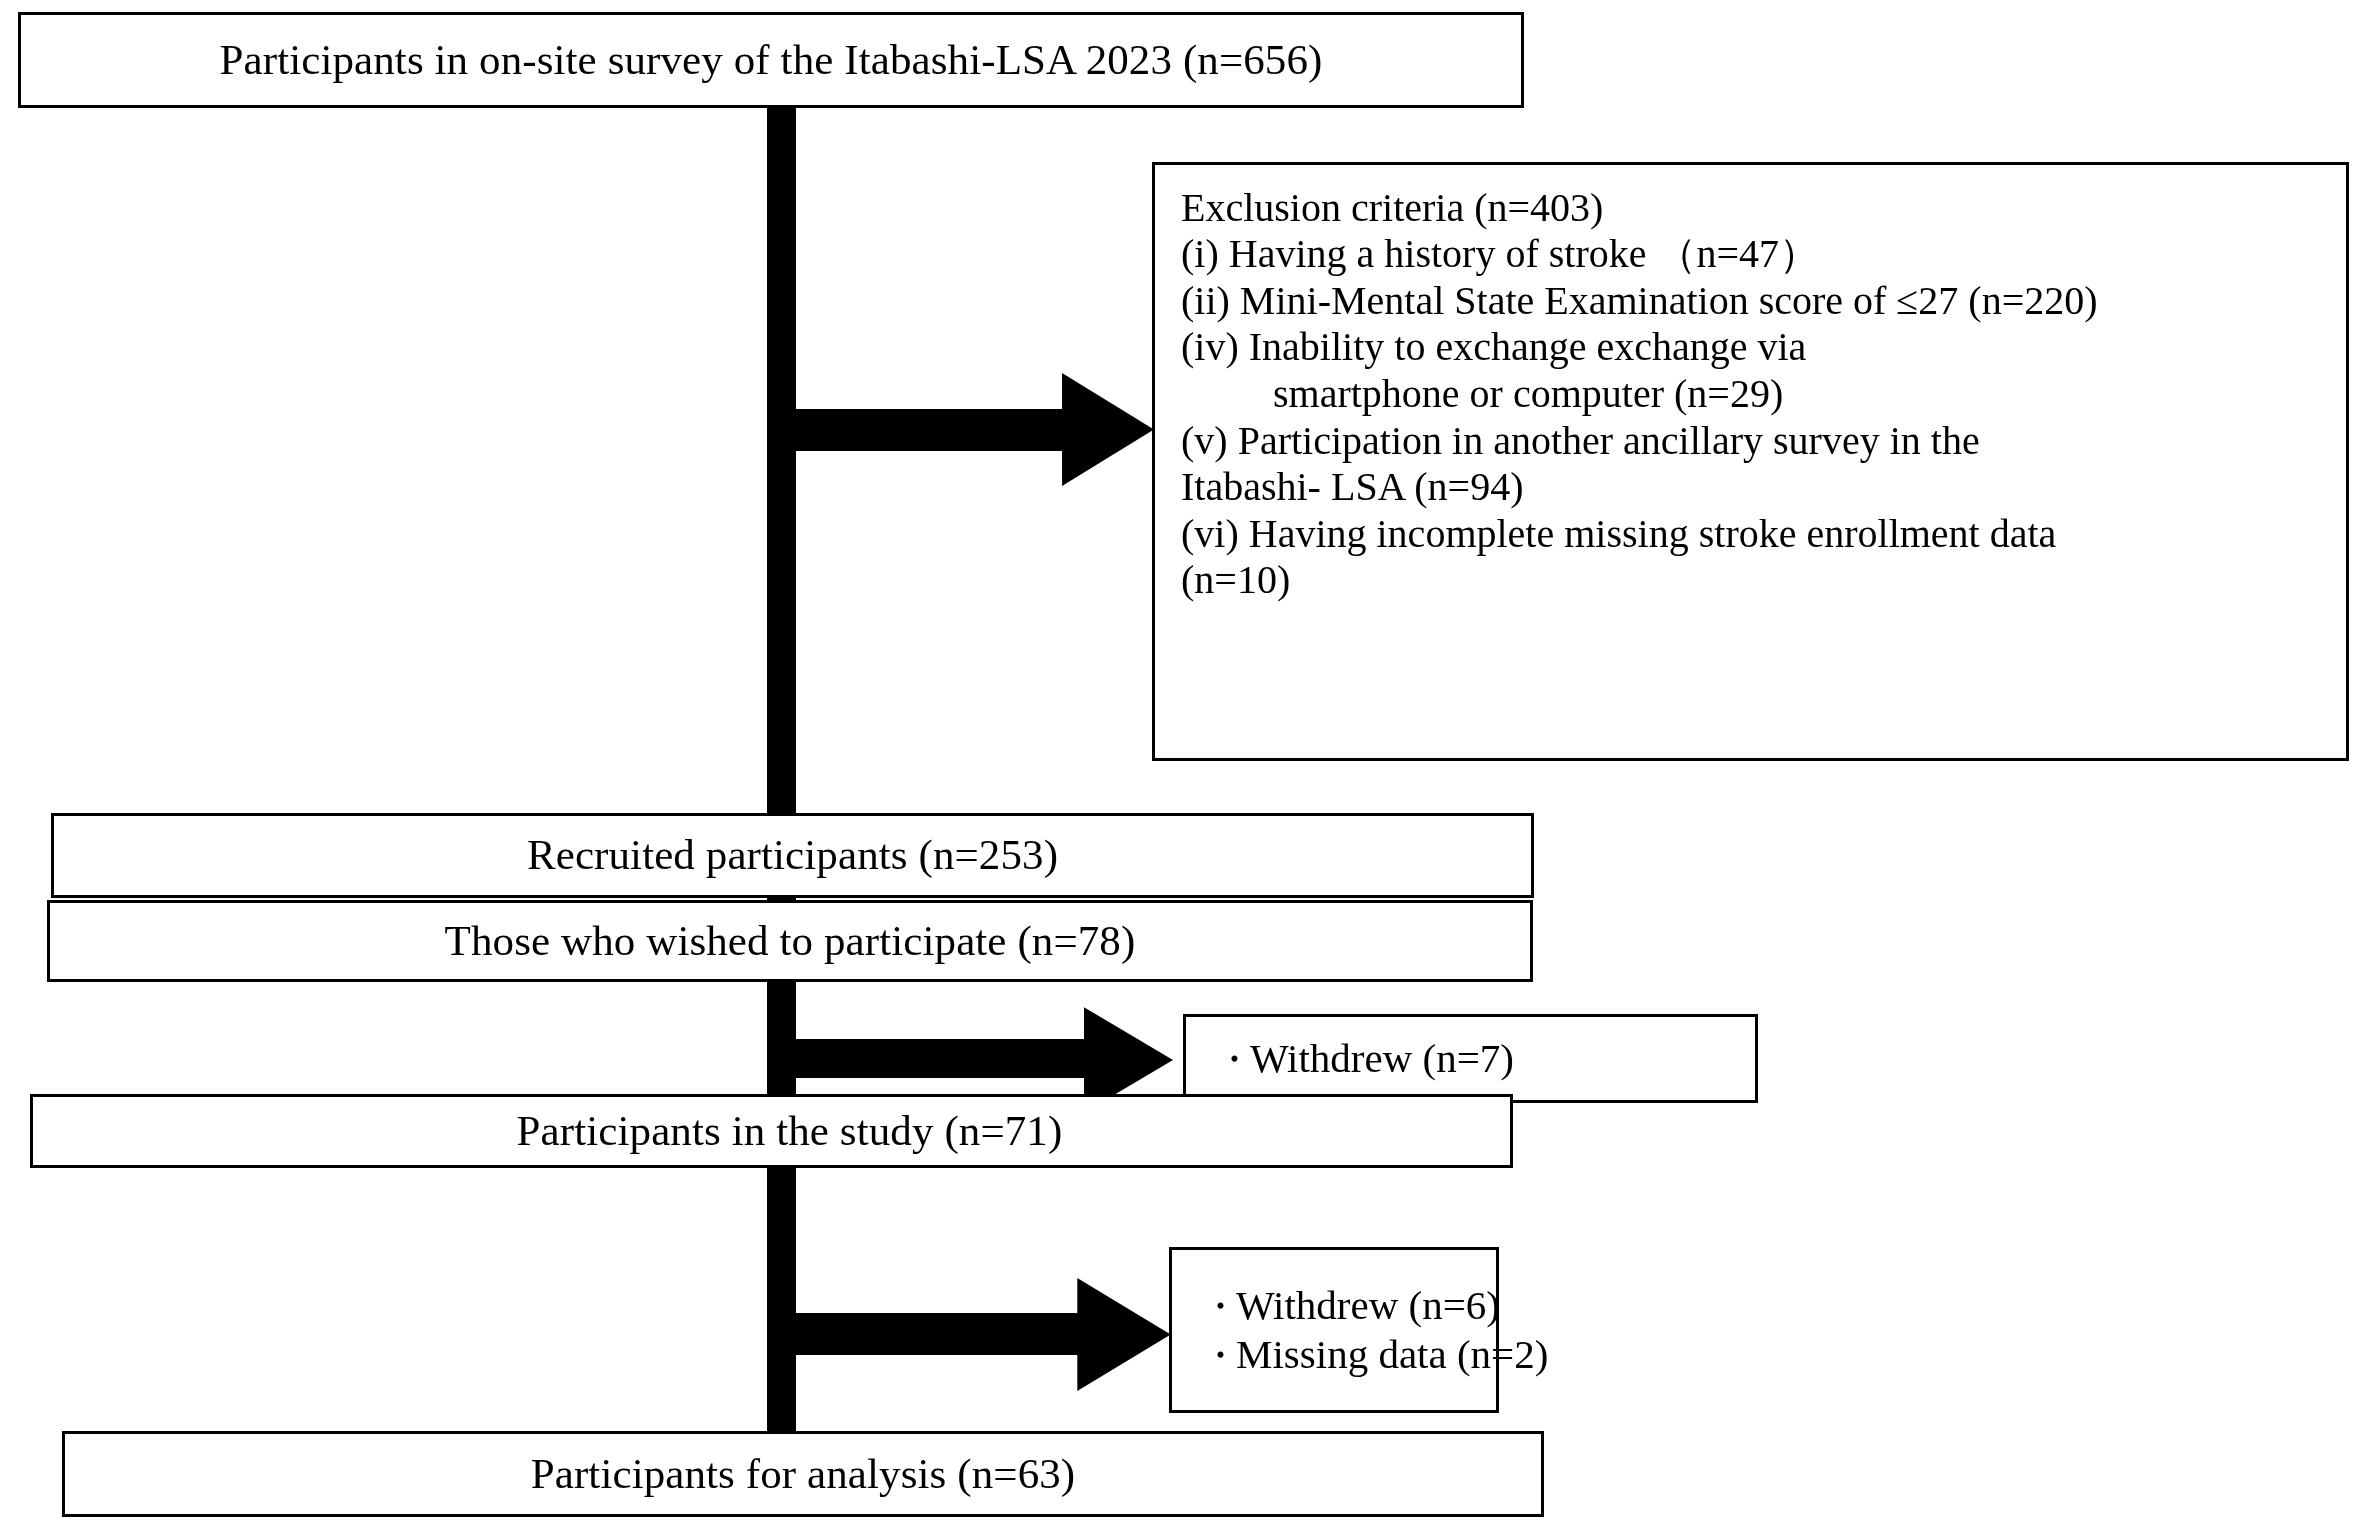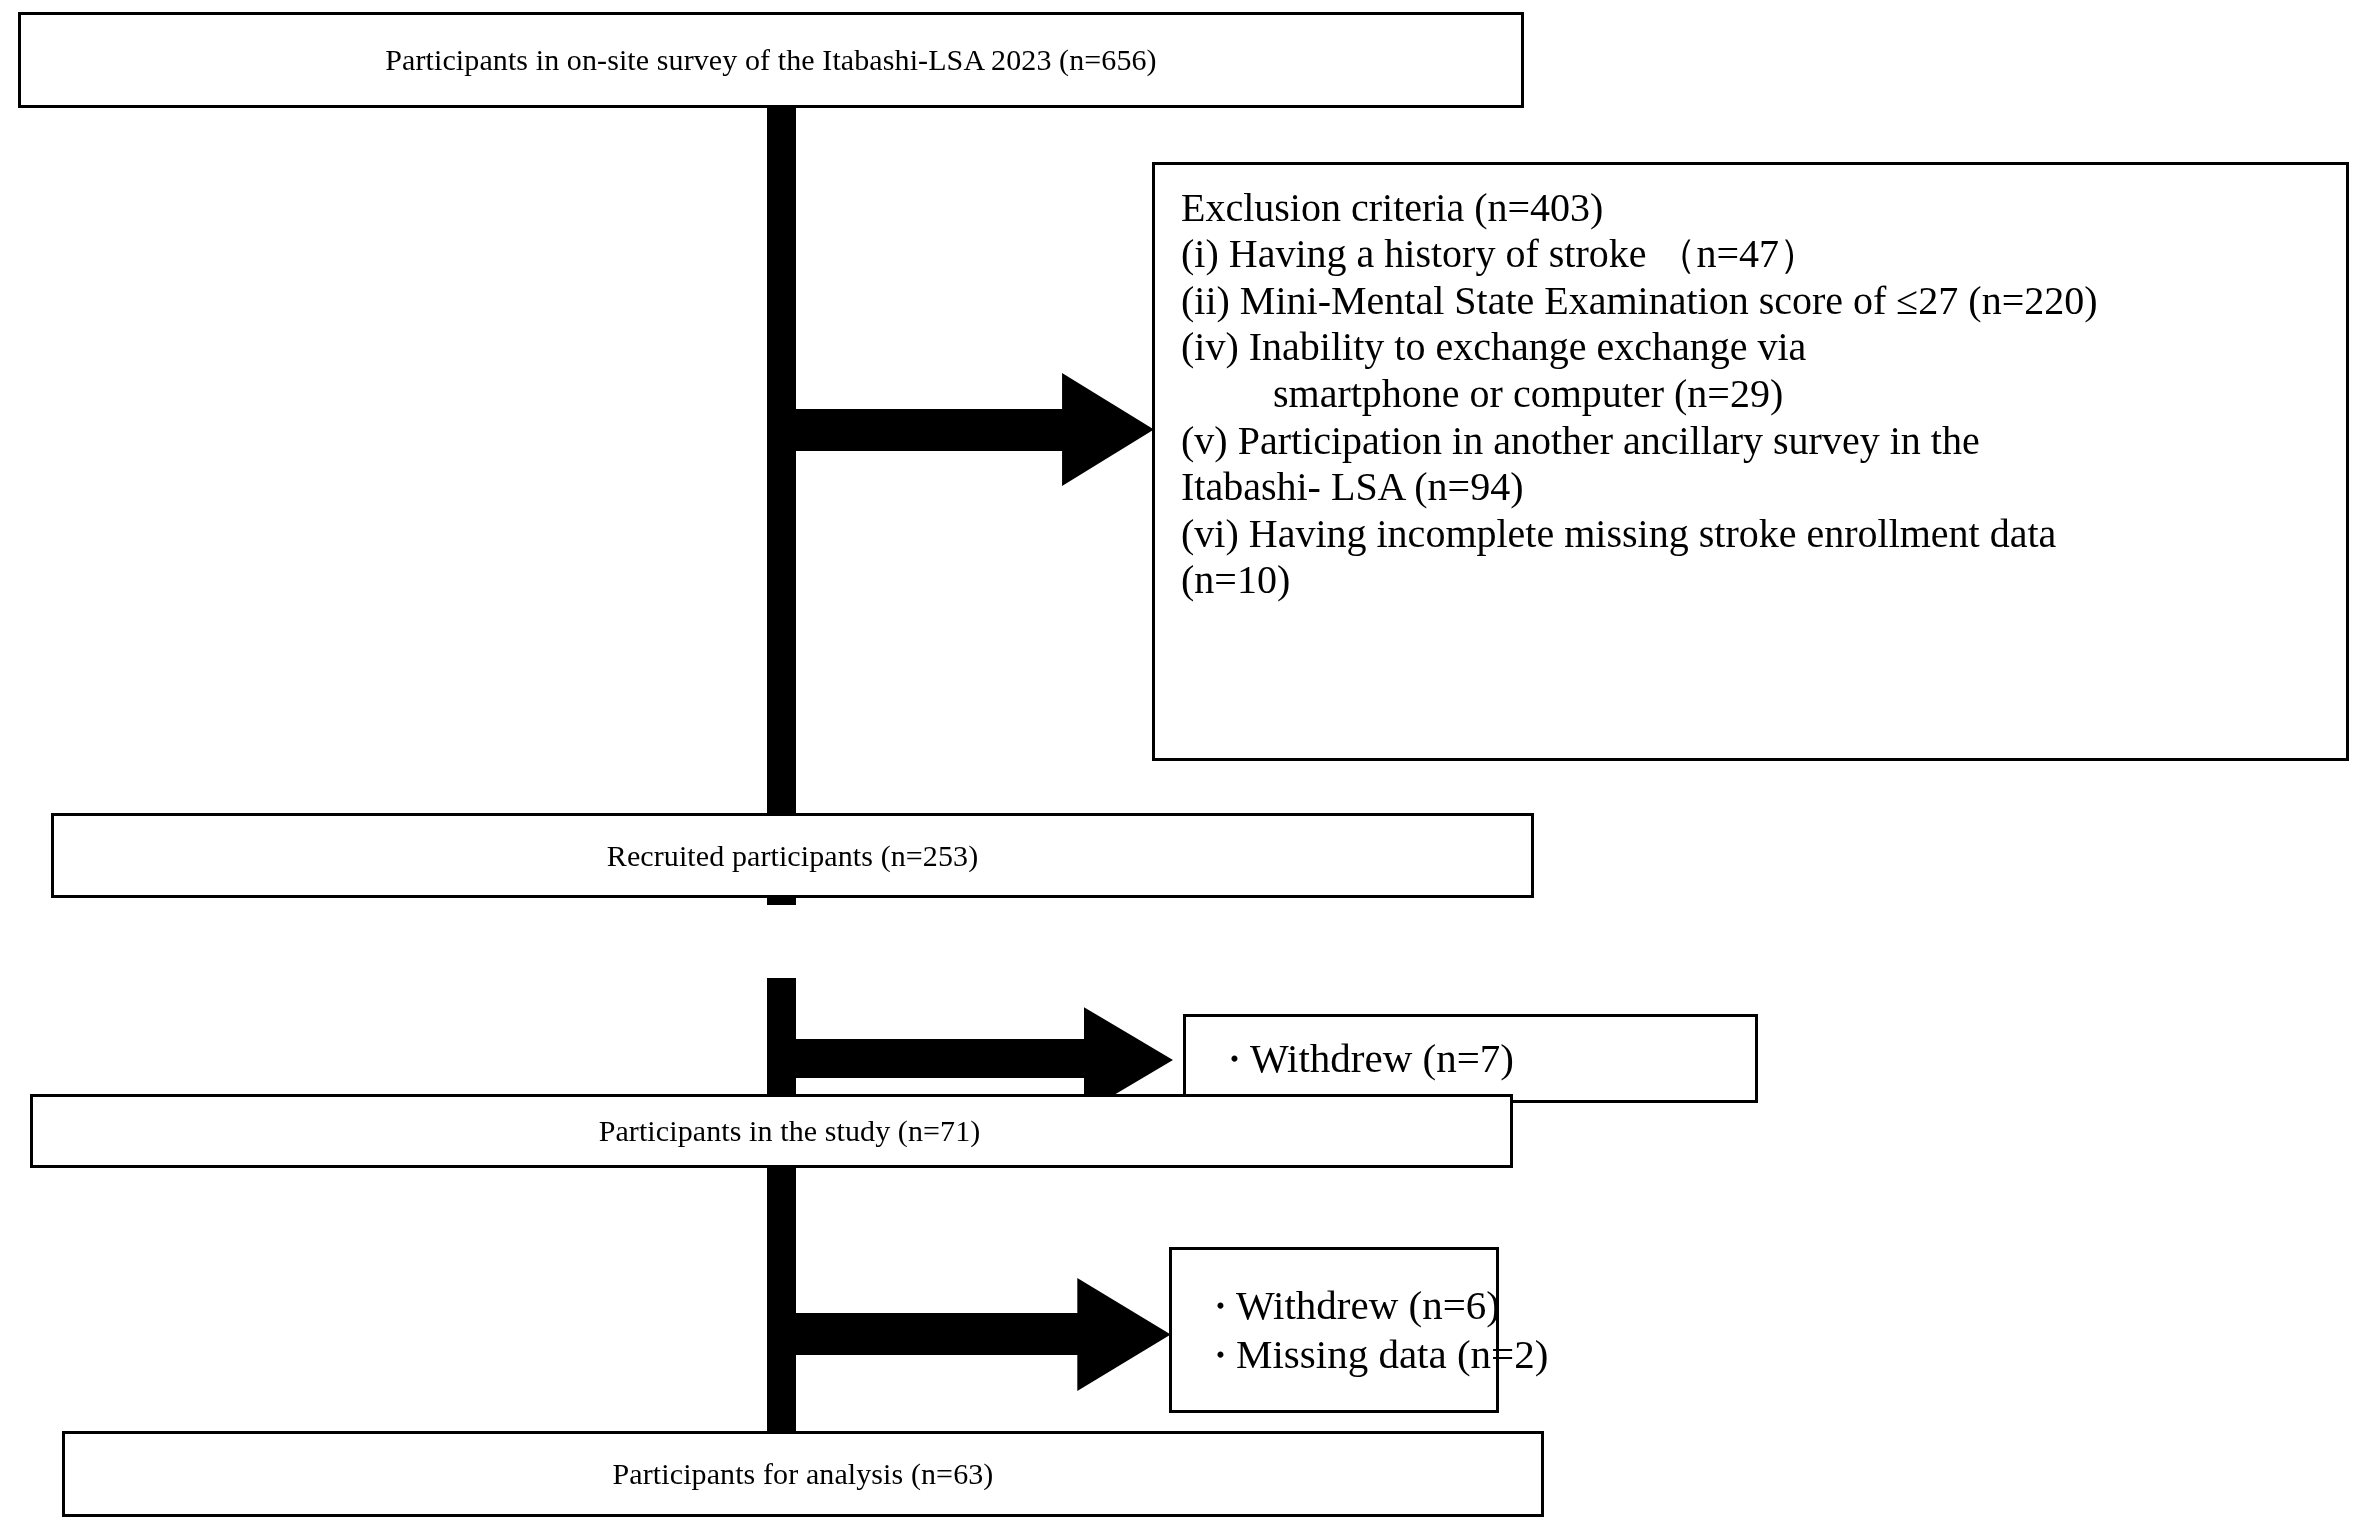--- a/index.html
+++ b/index.html
@@ -31,21 +31,21 @@
     align-items: center;
     justify-content: center;
     text-align: center;
   }
   .box.listbox {
     display: flex;
     flex-direction: column;
     justify-content: center;
   }
   .boxtext {
-    font-size: 30px;
+    font-size: 43px;
     line-height: 1.18;
     letter-spacing: 0.1px;
     white-space: nowrap;
   }
 
   
   .criteria-panel {
     position: absolute;
     box-sizing: border-box;
     background: #ffffff;
@@ -139,20 +139,23 @@
     <div class="crit-line">(v) Participation in another ancillary survey in the</div>
     <div class="crit-line">Itabashi- LSA (n=94)</div>
     <div class="crit-line">(vi) Having incomplete missing stroke enrollment data</div>
     <div class="crit-line">(n=10)</div>
   </div>
 
   <div class="box center" style="left:51px; top:813px; width:1483px; height:85px;justify-content:center;">
     <span class="boxtext">Recruited participants (n=253)</span>
   </div>
 
+  <div class="box center" style="left:47px; top:900px; width:1486px; height:82px;">
+    <span class="boxtext">Those who wished to participate (n=78)</span>
+  </div>
 
   <div class="box listbox" style="left:1183px; top:1014px; width:575px; height:89px;">
     <div class="bullet-line">
       <span class="bullet-mark">・</span>
       <span>Withdrew (n=7)</span>
     </div>
   </div>
 
   <div class="box center" style="left:30px; top:1094px; width:1483px; height:74px;padding-left:36px;">
     <span class="boxtext">Participants in the study (n=71)</span>

